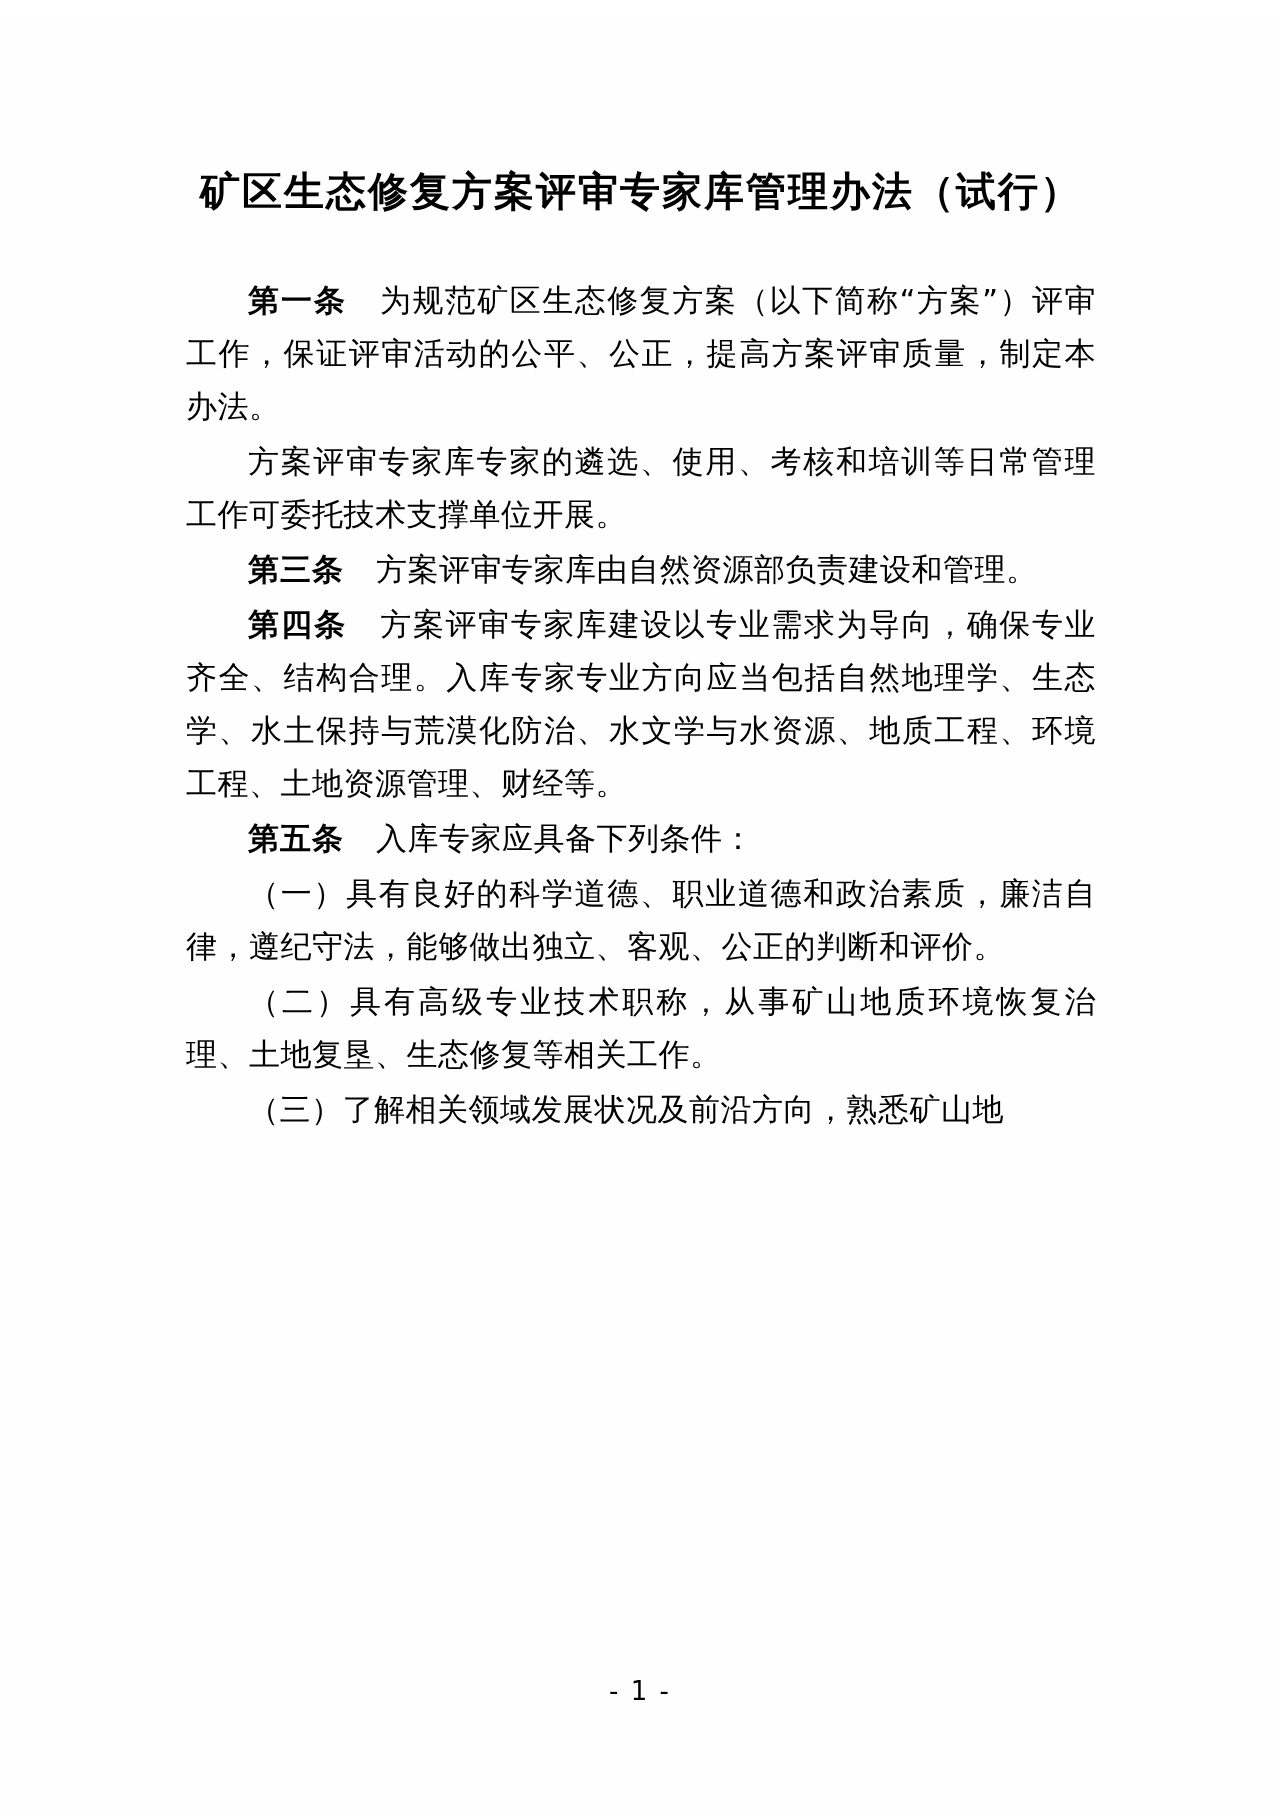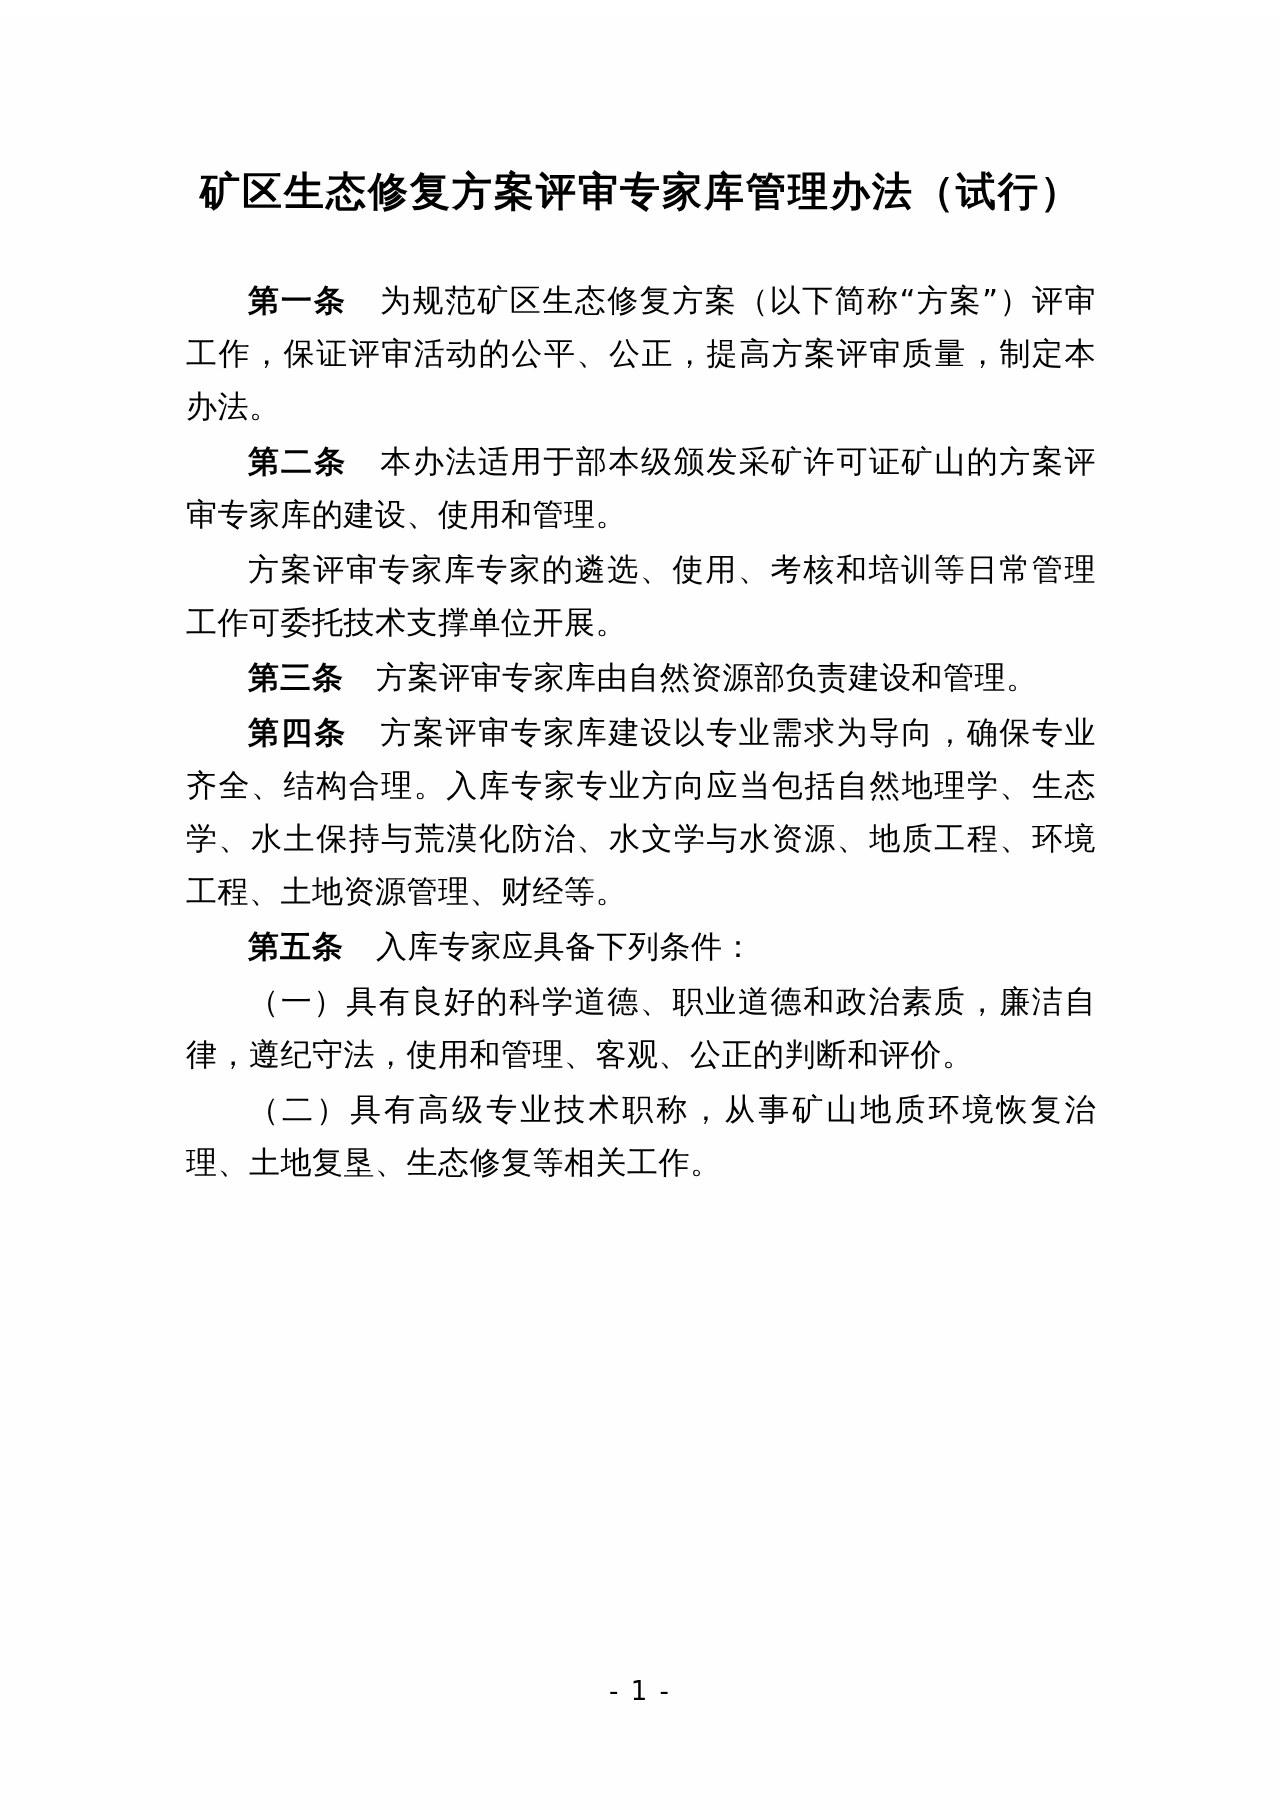--- a/index.html
+++ b/index.html
@@ -71,30 +71,30 @@
 </style>
 </head>
 <body>
 
 <div class="page">
   <div class="content">
     <h1 class="doc-title">矿区生态修复方案评审专家库管理办法（试行）</h1>
 
     <p class="para"><span class="lead">第一条</span><span>为规范矿区生态修复方案（以下简称“方案”）评审工作，保证评审活动的公平、公正，提高方案评审质量，制定本办法。</span></p>
 
-    <p class="para"><span class="lead">第二条</span><span>本办法适用于部本级颁发采矿许可证矿山的方案评审专家库的建设、使用和管理。</span></p>
 
     <p class="para"><span>方案评审专家库专家的遴选、使用、考核和培训等日常管理工作可委托技术支撑单位开展。</span></p>
 
     <p class="para"><span class="lead">第三条</span><span>方案评审专家库由自然资源部负责建设和管理。</span></p>
 
     <p class="para"><span class="lead">第四条</span><span>方案评审专家库建设以专业需求为导向，确保专业齐全、结构合理。入库专家专业方向应当包括自然地理学、生态学、水土保持与荒漠化防治、水文学与水资源、地质工程、环境工程、土地资源管理、财经等。</span></p>
 
     <p class="para"><span class="lead">第五条</span><span>入库专家应具备下列条件：</span></p>
 
-    <p class="para"><span>（一）具有良好的科学道德、职业道德和政治素质，廉洁自律，遵纪守法，使用和管理、客观、公正的判断和评价。</span></p>
+    <p class="para"><span>（一）具有良好的科学道德、职业道德和政治素质，廉洁自律，遵纪守法，能够做出独立、客观、公正的判断和评价。</span></p>
 
     <p class="para"><span>（二）具有高级专业技术职称，从事矿山地质环境恢复治理、土地复垦、生态修复等相关工作。</span></p>
 
+    <p class="para"><span>（三）了解相关领域发展状况及前沿方向，熟悉矿山地</span></p>
   </div>
 
   <div class="page-number">- 1 -</div>
 </div>
 
 </body></html>

